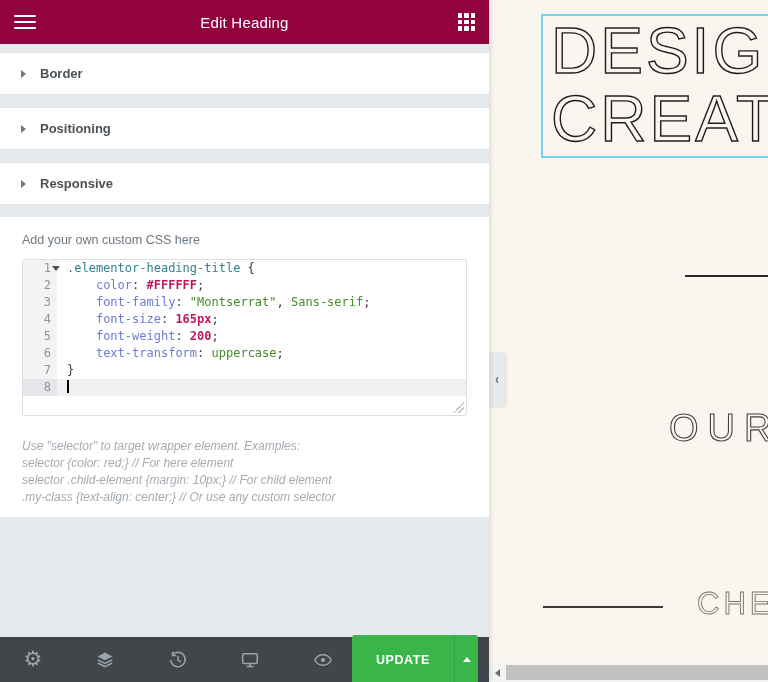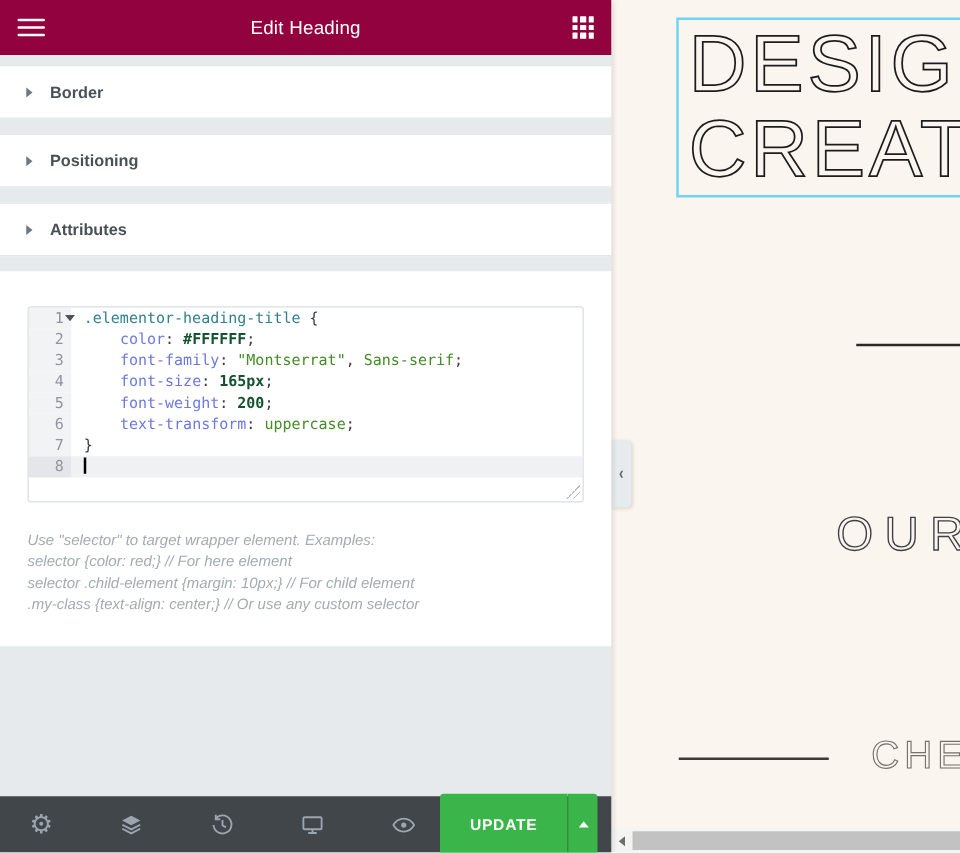--- a/index.html
+++ b/index.html
@@ -44,21 +44,21 @@
   .code-line.active .gutter-cell { background:#e4e6e9; }
   .gutter-cell { width:34px; flex:0 0 34px; background:#f2f3f4; color:#8e959b;
                  text-align:right; padding-right:6px; user-select:none; position:relative; }
   .fold-caret { position:absolute; right:-3px; top:6px; width:0; height:0;
                 border-left:4px solid transparent; border-right:4px solid transparent;
                 border-top:5px solid #4c5257; cursor:pointer; }
   .code-cell { padding-left:10px; color:#333; flex:1; }
   .tok-sel  { color:#31808f; }
   .tok-prop { color:#6d79de; }
   .tok-pun  { color:#3c3c3c; }
-  .tok-num  { color:#14532d; font-weight:600; }
+  .tok-num  { color:#be185d; font-weight:600; }
   .tok-str  { color:#448c27; }
   .cursor { display:inline-block; width:2px; height:13px; background:#000;
             vertical-align:middle; margin-top:-2px; }
   .resize-grip { position:absolute; right:2px; bottom:2px; width:11px; height:11px;
                  background:
                    linear-gradient(135deg, transparent 0 50%, #b9bfc4 50% 56%, transparent 56% 72%, #b9bfc4 72% 78%, transparent 78%);
                  cursor:nwse-resize; }
 
   .help-text { margin-top:22px; font-size:12px; line-height:17px; font-style:italic; color:#a3abb2; }
 
@@ -138,25 +138,26 @@
     <div class="acc-row first">
       <span class="caret-r"></span>
       <span class="acc-label">Border</span>
     </div>
     <div class="acc-row">
       <span class="caret-r"></span>
       <span class="acc-label">Positioning</span>
     </div>
     <div class="acc-row">
       <span class="caret-r"></span>
-      <span class="acc-label">Attributes</span>
+      <span class="acc-label">Responsive</span>
     </div>
 
 
     <div class="ccss-body">
+      <div class="ccss-intro">Add your own custom CSS here</div>
       <div class="code-editor" id="code-editor">
         <div class="code-line"><div class="gutter-cell">1<span class="fold-caret"></span></div><div class="code-cell"><span class="tok-sel">.elementor-heading-title</span><span class="tok-pun"> {</span></div></div>
           <div class="code-line"><div class="gutter-cell">2</div><div class="code-cell"><span class="tok-pun">    </span><span class="tok-prop">color</span><span class="tok-pun">: </span><span class="tok-num">#FFFFFF</span><span class="tok-pun">;</span></div></div>
           <div class="code-line"><div class="gutter-cell">3</div><div class="code-cell"><span class="tok-pun">    </span><span class="tok-prop">font-family</span><span class="tok-pun">: </span><span class="tok-str">"Montserrat"</span><span class="tok-pun">, </span><span class="tok-str">Sans-serif</span><span class="tok-pun">;</span></div></div>
           <div class="code-line"><div class="gutter-cell">4</div><div class="code-cell"><span class="tok-pun">    </span><span class="tok-prop">font-size</span><span class="tok-pun">: </span><span class="tok-num">165px</span><span class="tok-pun">;</span></div></div>
           <div class="code-line"><div class="gutter-cell">5</div><div class="code-cell"><span class="tok-pun">    </span><span class="tok-prop">font-weight</span><span class="tok-pun">: </span><span class="tok-num">200</span><span class="tok-pun">;</span></div></div>
           <div class="code-line"><div class="gutter-cell">6</div><div class="code-cell"><span class="tok-pun">    </span><span class="tok-prop">text-transform</span><span class="tok-pun">: </span><span class="tok-str">uppercase</span><span class="tok-pun">;</span></div></div>
           <div class="code-line"><div class="gutter-cell">7</div><div class="code-cell"><span class="tok-pun">}</span></div></div>
           <div class="code-line active"><div class="gutter-cell">8</div><div class="code-cell"><span class="cursor"></span></div></div>
           <div class="resize-grip"></div>

